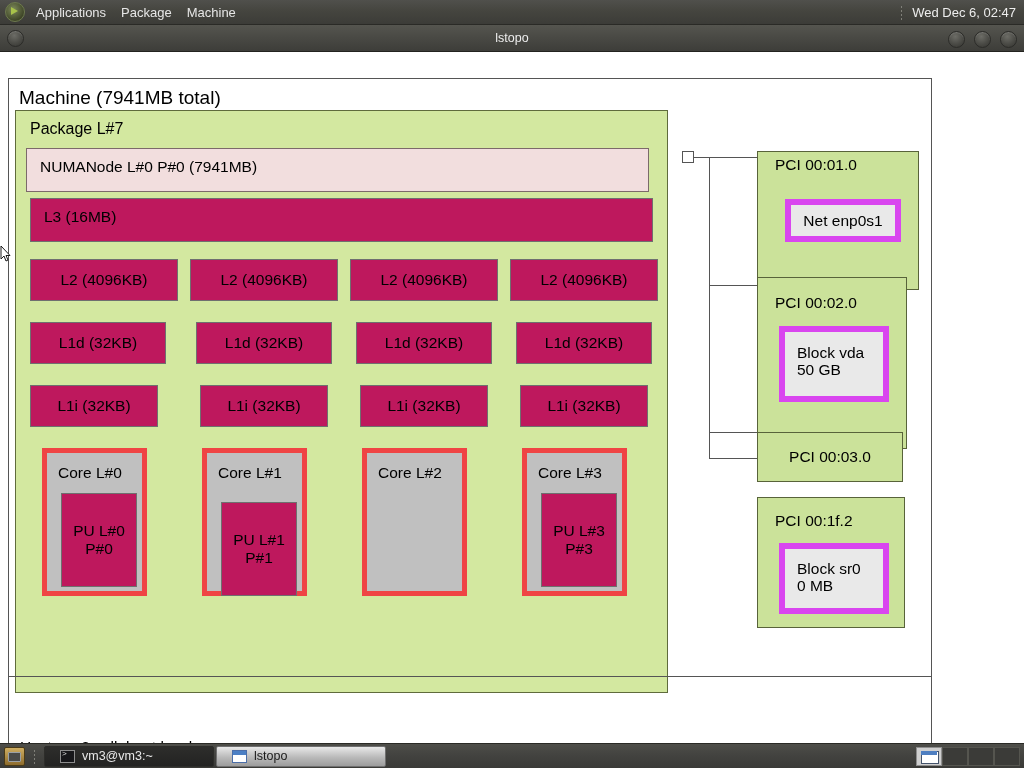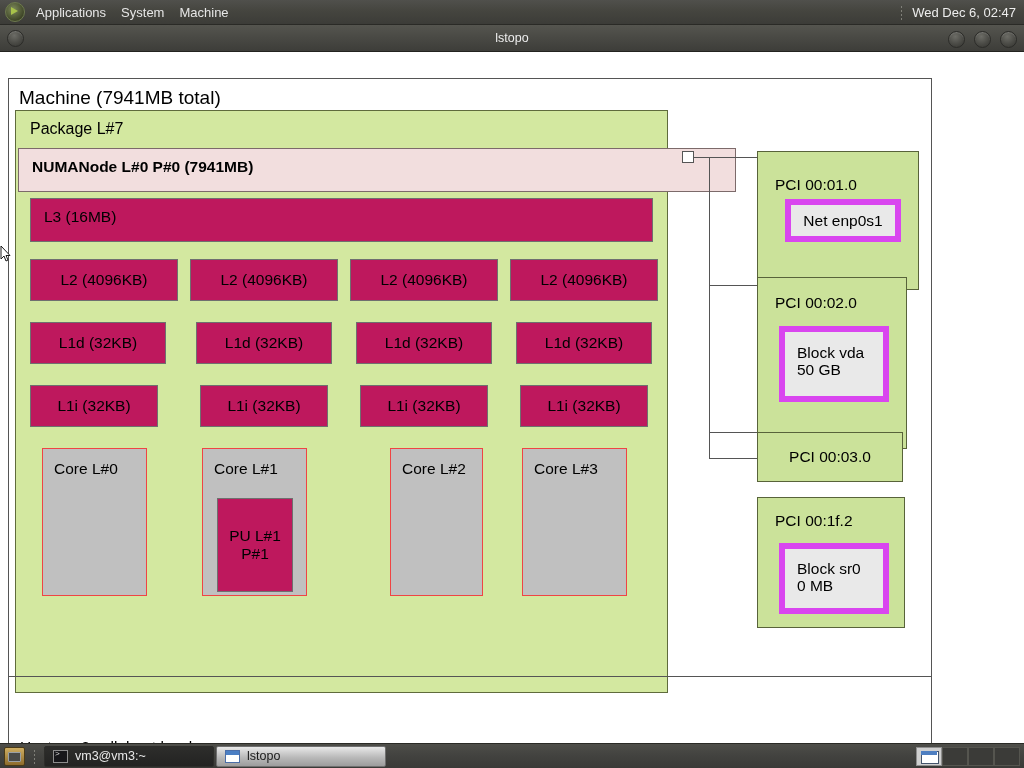--- a/index.html
+++ b/index.html
@@ -117,21 +117,21 @@
   .numa {
     background: #f2dede;
     border: 1px solid #7c6a6a;
   }
   .white-box {
     background: #be185d;
     border: 1px solid #6f6f6f;
   }
   .core {
     background: #c0c0c0;
-    border: 1px solid #ef4444;
+    border: 5px solid #ef4444;
   }
   .pci {
     background: #cbe29a;
     border: 1px solid #58633a;
   }
   .osdev {
     background: #e9e9e9;
     border: 6px solid #d946ef;
   }
 
@@ -187,21 +187,21 @@
     position: relative;
   }
   .show-desktop::after {
     content: ""; position: absolute; left: 3px; top: 4px;
     width: 11px; height: 8px;
     background: #4a4a48; border: 1px solid #9aa0a6; border-radius: 1px;
   }
   .task-btn {
     height: 21px; min-width: 170px;
     display: flex; align-items: center;
-    padding: 0 8px; margin-right: 2px;
+    padding: 0 15px; margin-right: 2px;
     font-size: 12.5px; color: #e8e8e8;
     border: 1px solid #2d2d2a; border-radius: 2px;
     background: linear-gradient(to bottom, #2d2d2b, #232322);
     box-sizing: border-box; flex: none;
   }
   .task-btn.active {
     background: linear-gradient(to bottom, #e9e9e9, #b9b9b9 55%, #9d9d9d);
     color: #1a1a1a; border: 1px solid #6f6f6f;
   }
   .task-ico {
@@ -242,21 +242,21 @@
   }
 </style>
 </head>
 <body>
 
 <div id="screen">
 
   <div id="top-panel">
     <div class="menu-logo"></div>
     <div class="panel-menu">Applications</div>
-    <div class="panel-menu">System</div>
+    <div class="panel-menu">Package</div>
     <div class="panel-menu">Machine</div>
     <div class="panel-spacer"></div>
     <div class="panel-handle"></div>
     <div id="clock">Wed Dec  6, 02:47</div>
   </div>
 
   <div id="window">
 
     <div id="titlebar">
       <div class="tb-btn" id="tb-left"></div>
@@ -270,21 +270,21 @@
 
     <div id="client">
 
       <div id="topo">
 
         <div class="lbl machine-lbl" style="position:absolute;">Machine (7941MB total)</div>
 
         <div class="box pkg" style="left:6px; top:31px; width:653px; height:583px;">
           <div class="lbl" style="left:14px; top:9px; font-size:16px;">Package L#7</div>
 
-          <div class="box numa" style="left:2px; top:37px; width:718px; height:44px;font-weight:bold;">
+          <div class="box numa" style="left:10px; top:37px; width:623px; height:44px;">
             <div class="lbl pad-lbl">NUMANode L#0 P#0 (7941MB)</div>
           </div>
 
           <div class="box white-box" style="left:14px; top:87px; width:623px; height:44px;">
             <div class="lbl pad-lbl">L3 (16MB)</div>
           </div>
 
           <div class="box white-box" style="left:14px;  top:148px; width:148px; height:42px;">
             <div class="ctr-lbl">L2 (4096KB)</div>
             </div>
@@ -319,52 +319,60 @@
             </div>
           <div class="box white-box" style="left:344px; top:274px; width:128px; height:42px;">
             <div class="ctr-lbl">L1i (32KB)</div>
             </div>
           <div class="box white-box" style="left:504px; top:274px; width:128px; height:42px;">
             <div class="ctr-lbl">L1i (32KB)</div>
             </div>
 
           <div class="box core" style="left:26px;  top:337px; width:105px; height:148px;">
             <div class="lbl" style="left:11px; top:11px;">Core L#0</div>
+            <div class="box white-box" style="left:14px; top:40px; width:76px; height:94px;">
+              <div class="ctr-lbl">PU L#0
+P#0</div>
+            </div>
           </div>
           <div class="box core" style="left:186px; top:337px; width:105px; height:148px;">
             <div class="lbl" style="left:11px; top:11px;">Core L#1</div>
             <div class="box white-box" style="left:14px; top:49px; width:76px; height:94px;">
               <div class="ctr-lbl">PU L#1
 P#1</div>
             </div>
           </div>
-          <div class="box core" style="left:346px; top:337px; width:93px; height:148px;margin-left:28px;">
+          <div class="box core" style="left:346px; top:337px; width:105px; height:148px;">
             <div class="lbl" style="left:11px; top:11px;">Core L#2</div>
           </div>
           <div class="box core" style="left:506px; top:337px; width:105px; height:148px;">
             <div class="lbl" style="left:11px; top:11px;">Core L#3</div>
+            <div class="box white-box" style="left:14px; top:40px; width:76px; height:94px;">
+              <div class="ctr-lbl">PU L#3
+P#3</div>
+            </div>
           </div>
         </div>
 
         <div id="bridge-node" style="left:673px; top:72px;"></div>
 
         <div class="line hline" style="left:685px; top:78px; width:15px;"></div>
 
         <div class="line vline" style="left:700px; top:78px; height:301px;"></div>
 
         <div class="line hline" style="left:700px; top:78px; width:48px;"></div>
 
         <div class="line hline" style="left:700px; top:206px; width:48px;"></div>
 
         <div class="line hline" style="left:700px; top:353px; width:48px;"></div>
 
         <div class="line hline" style="left:700px; top:379px; width:48px;"></div>
 
         <div class="box pci" style="left:748px; top:72px; width:162px; height:139px;">
-          <div class="lbl" style="left:17px; top:24px;">PCI 00:01.0</div>
+          <div class="lbl" style="left:17px; top:4px;">PCI 00:01.0</div>
           <div class="box osdev" style="left:27px; top:47px; width:116px; height:43px;">
             <div class="ctr-lbl">Net enp0s1</div>
           </div>
         </div>
 
         <div class="box pci" style="left:748px; top:198px; width:150px; height:172px;">
           <div class="lbl" style="left:17px; top:16px;">PCI 00:02.0</div>
           <div class="box osdev" style="left:21px; top:48px; width:110px; height:76px;">
             <div class="lbl" style="left:12px; top:12px;">Block vda
 50 GB</div>

